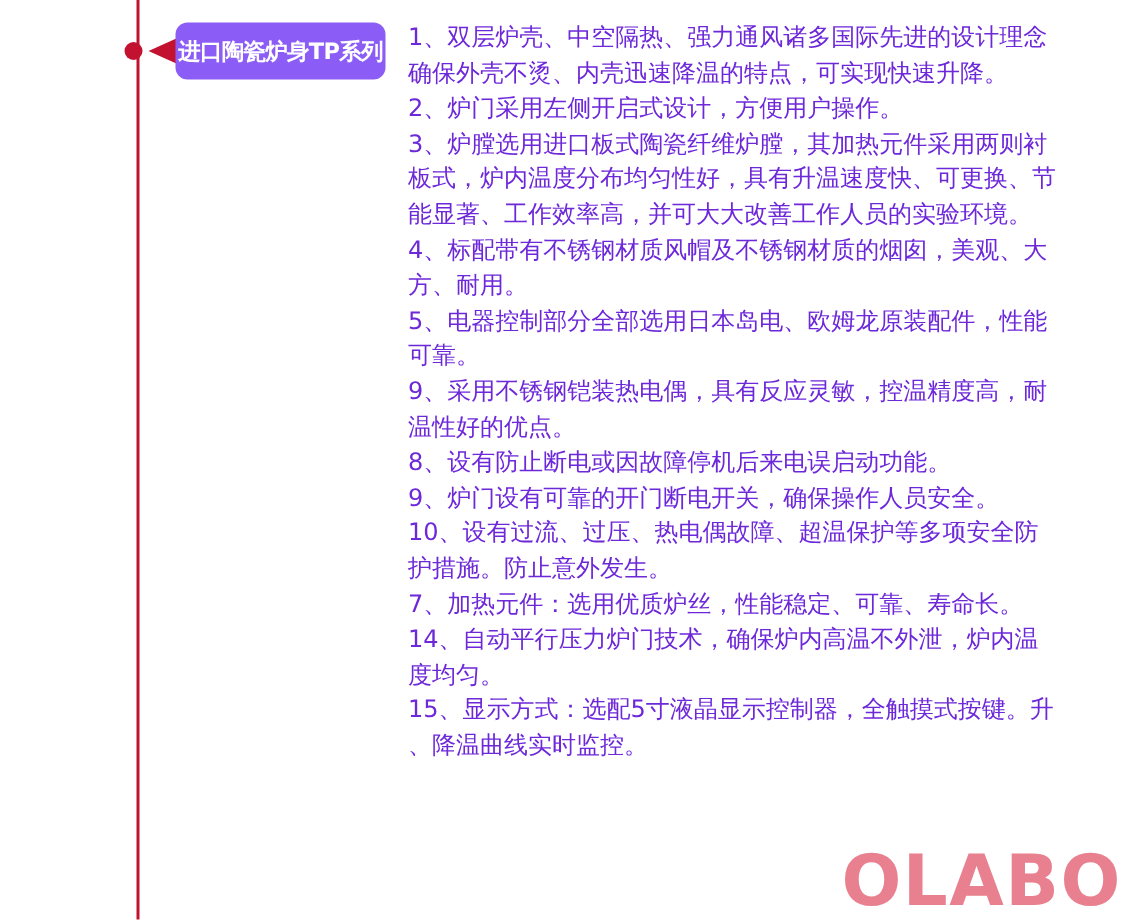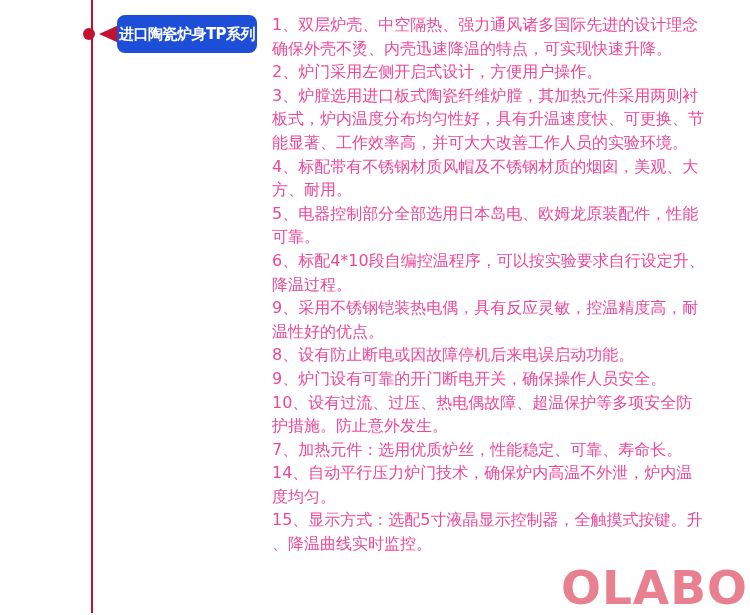--- a/index.html
+++ b/index.html
@@ -45,40 +45,40 @@
     border-bottom: 9px solid transparent;
     border-right: 20px solid #c2122f;
   }
   
   .tag {
     position: absolute;
     left: 117px;
     top: 15px;
     width: 140px;
     height: 38px;
-    background: #1d4ed8;
+    background: #8b5cf6;
     border-radius: 8px;
     color: #ffffff;
     display: flex;
     align-items: center;
     justify-content: center;
     font-weight: bold;
     font-size: 15px;
     letter-spacing: -0.5px;
     white-space: nowrap;
   }
   
   .features {
     position: absolute;
     left: 272px;
     top: 13px;
     width: 472px;
     font-size: 16px;
     line-height: 23.6px;
-    color: #ec4899;
+    color: #6d28d9;
   }
   .feature {
     white-space: pre-line;
   }
   
   .watermark {
     position: absolute;
     right: 2px;
     bottom: 4px;
     font-size: 47px;
@@ -105,22 +105,20 @@
     <div class="feature">1、双层炉壳、中空隔热、强力通风诸多国际先进的设计理念
 确保外壳不烫、内壳迅速降温的特点，可实现快速升降。</div>
     <div class="feature">2、炉门采用左侧开启式设计，方便用户操作。</div>
     <div class="feature">3、炉膛选用进口板式陶瓷纤维炉膛，其加热元件采用两则衬
 板式，炉内温度分布均匀性好，具有升温速度快、可更换、节
 能显著、工作效率高，并可大大改善工作人员的实验环境。</div>
     <div class="feature">4、标配带有不锈钢材质风帽及不锈钢材质的烟囱，美观、大
 方、耐用。</div>
     <div class="feature">5、电器控制部分全部选用日本岛电、欧姆龙原装配件，性能
 可靠。</div>
-    <div class="feature">6、标配4*10段自编控温程序，可以按实验要求自行设定升、
-降温过程。</div>
     <div class="feature">9、采用不锈钢铠装热电偶，具有反应灵敏，控温精度高，耐
 温性好的优点。</div>
     <div class="feature">8、设有防止断电或因故障停机后来电误启动功能。</div>
     <div class="feature">9、炉门设有可靠的开门断电开关，确保操作人员安全。</div>
     <div class="feature">10、设有过流、过压、热电偶故障、超温保护等多项安全防
 护措施。防止意外发生。</div>
     <div class="feature">7、加热元件：选用优质炉丝，性能稳定、可靠、寿命长。</div>
     <div class="feature">14、自动平行压力炉门技术，确保炉内高温不外泄，炉内温
 度均匀。</div>
     <div class="feature">15、显示方式：选配5寸液晶显示控制器，全触摸式按键。升

